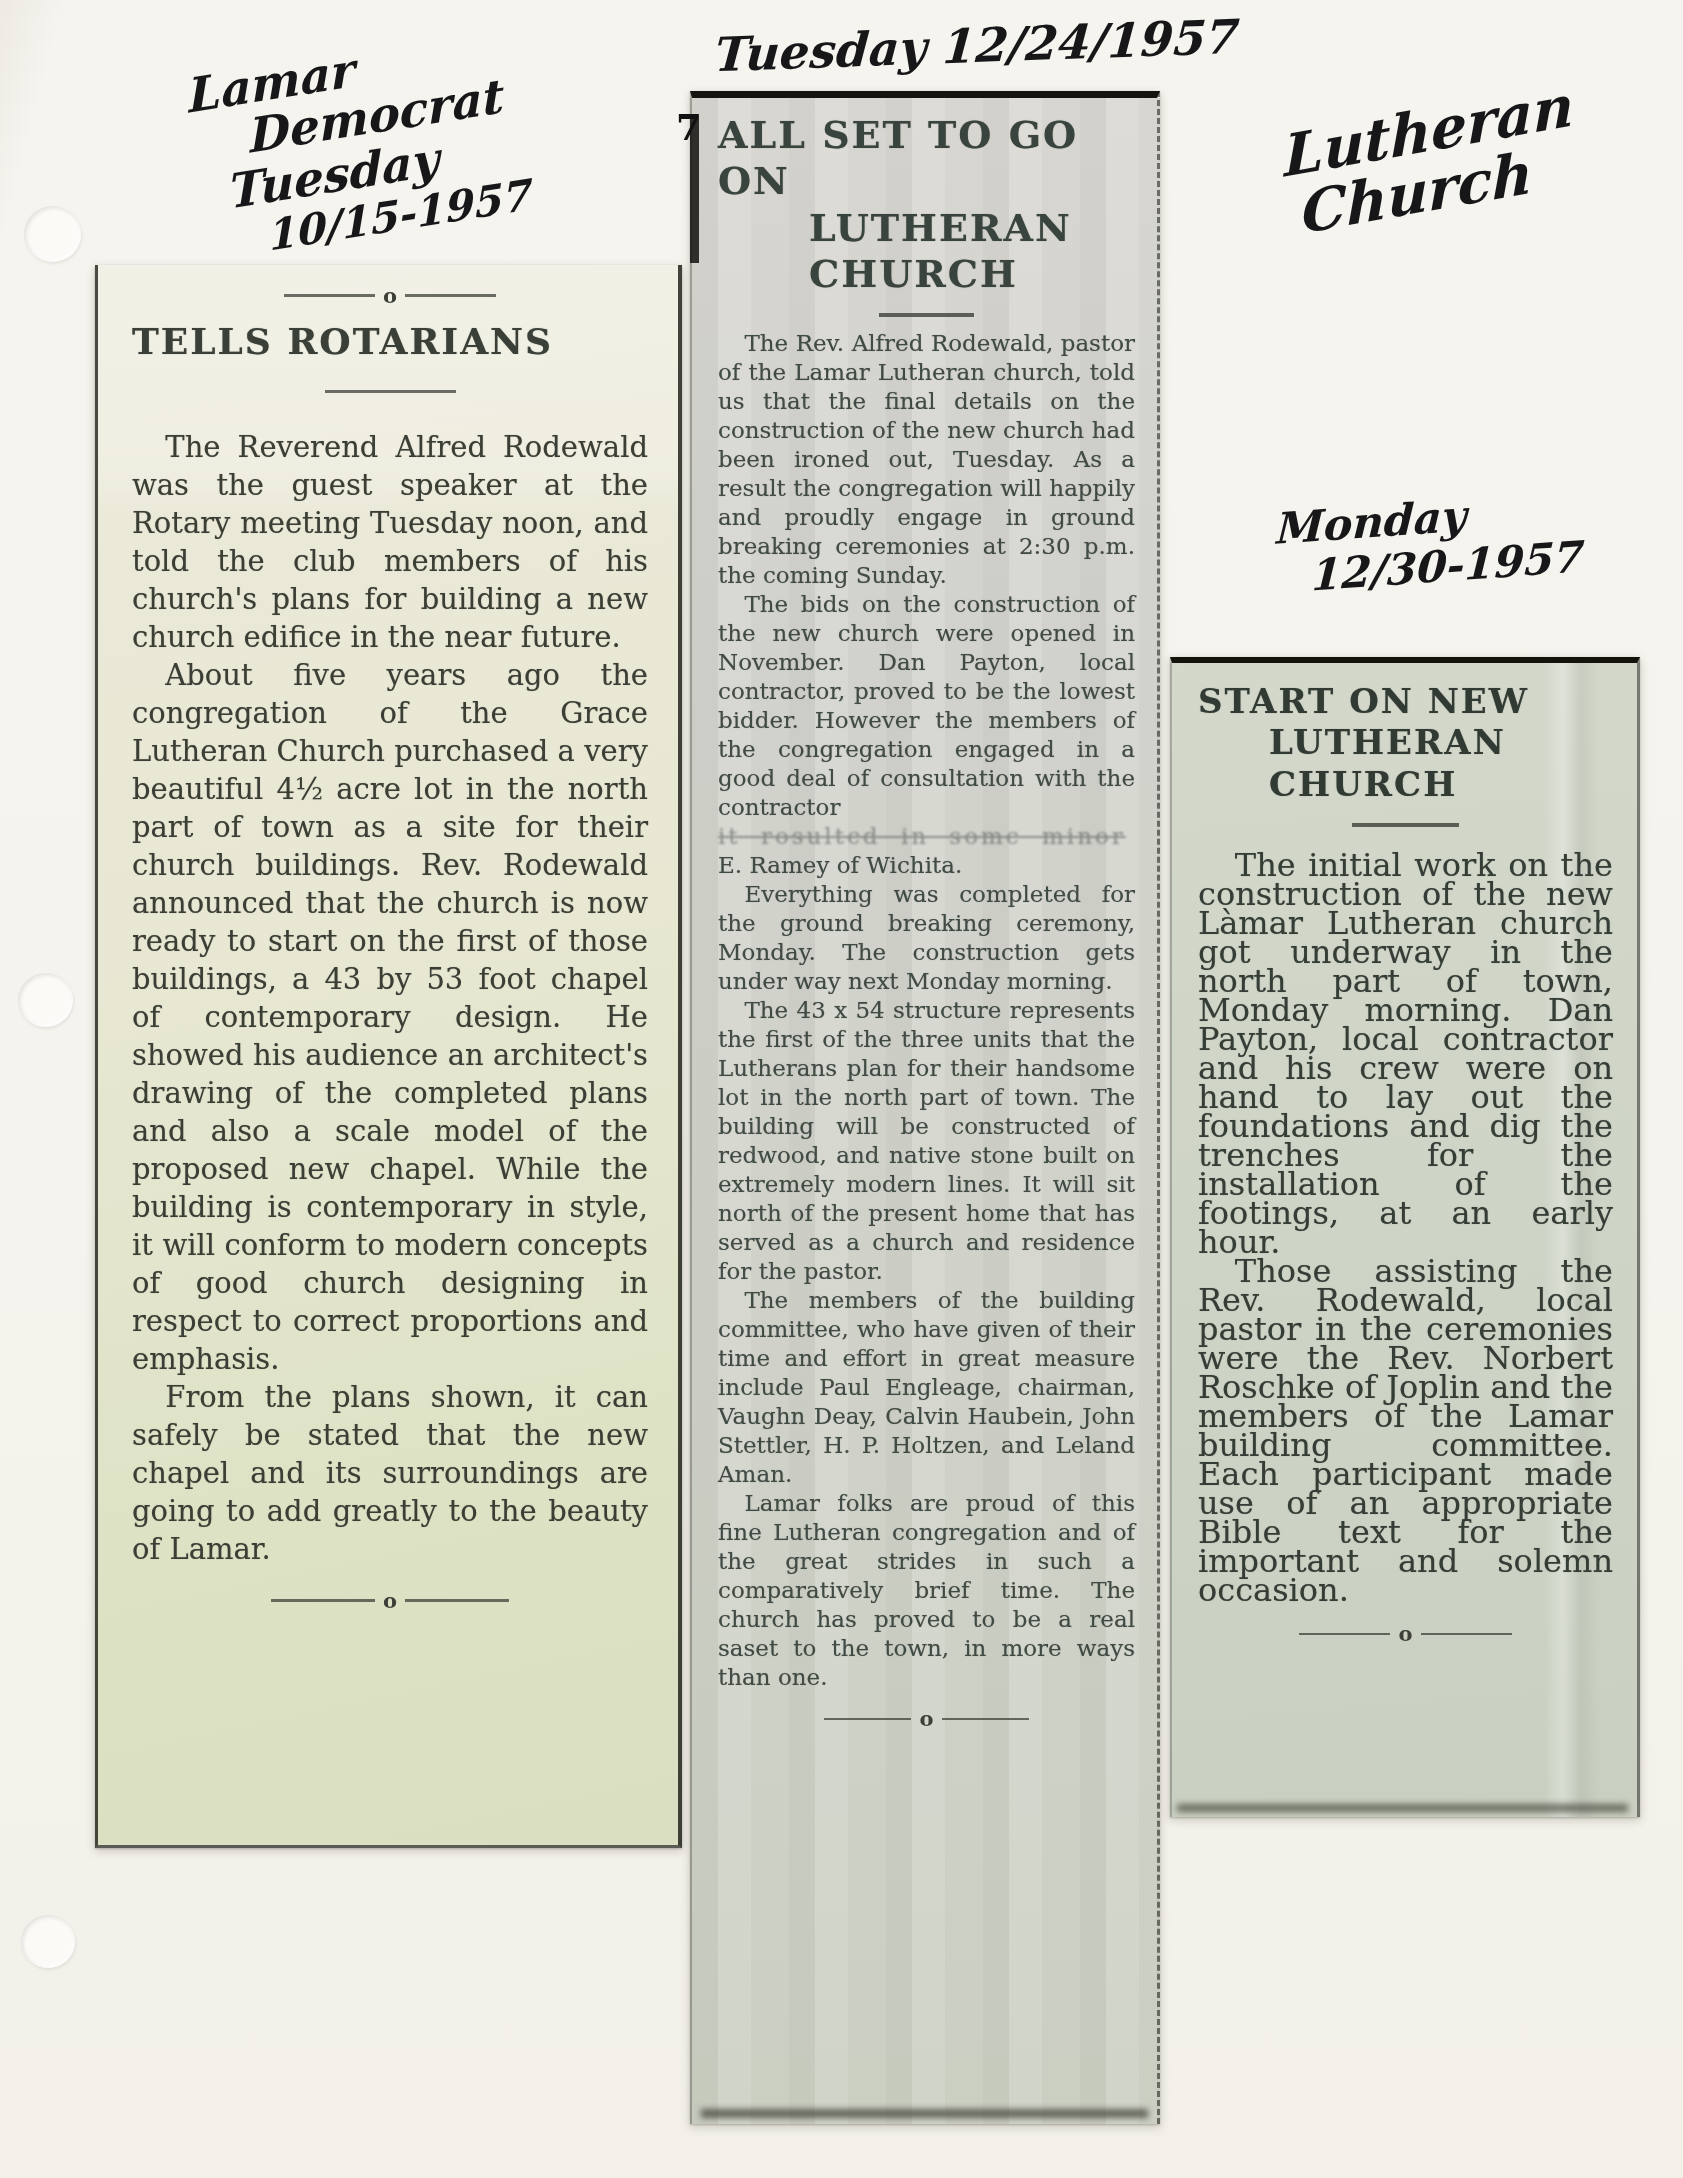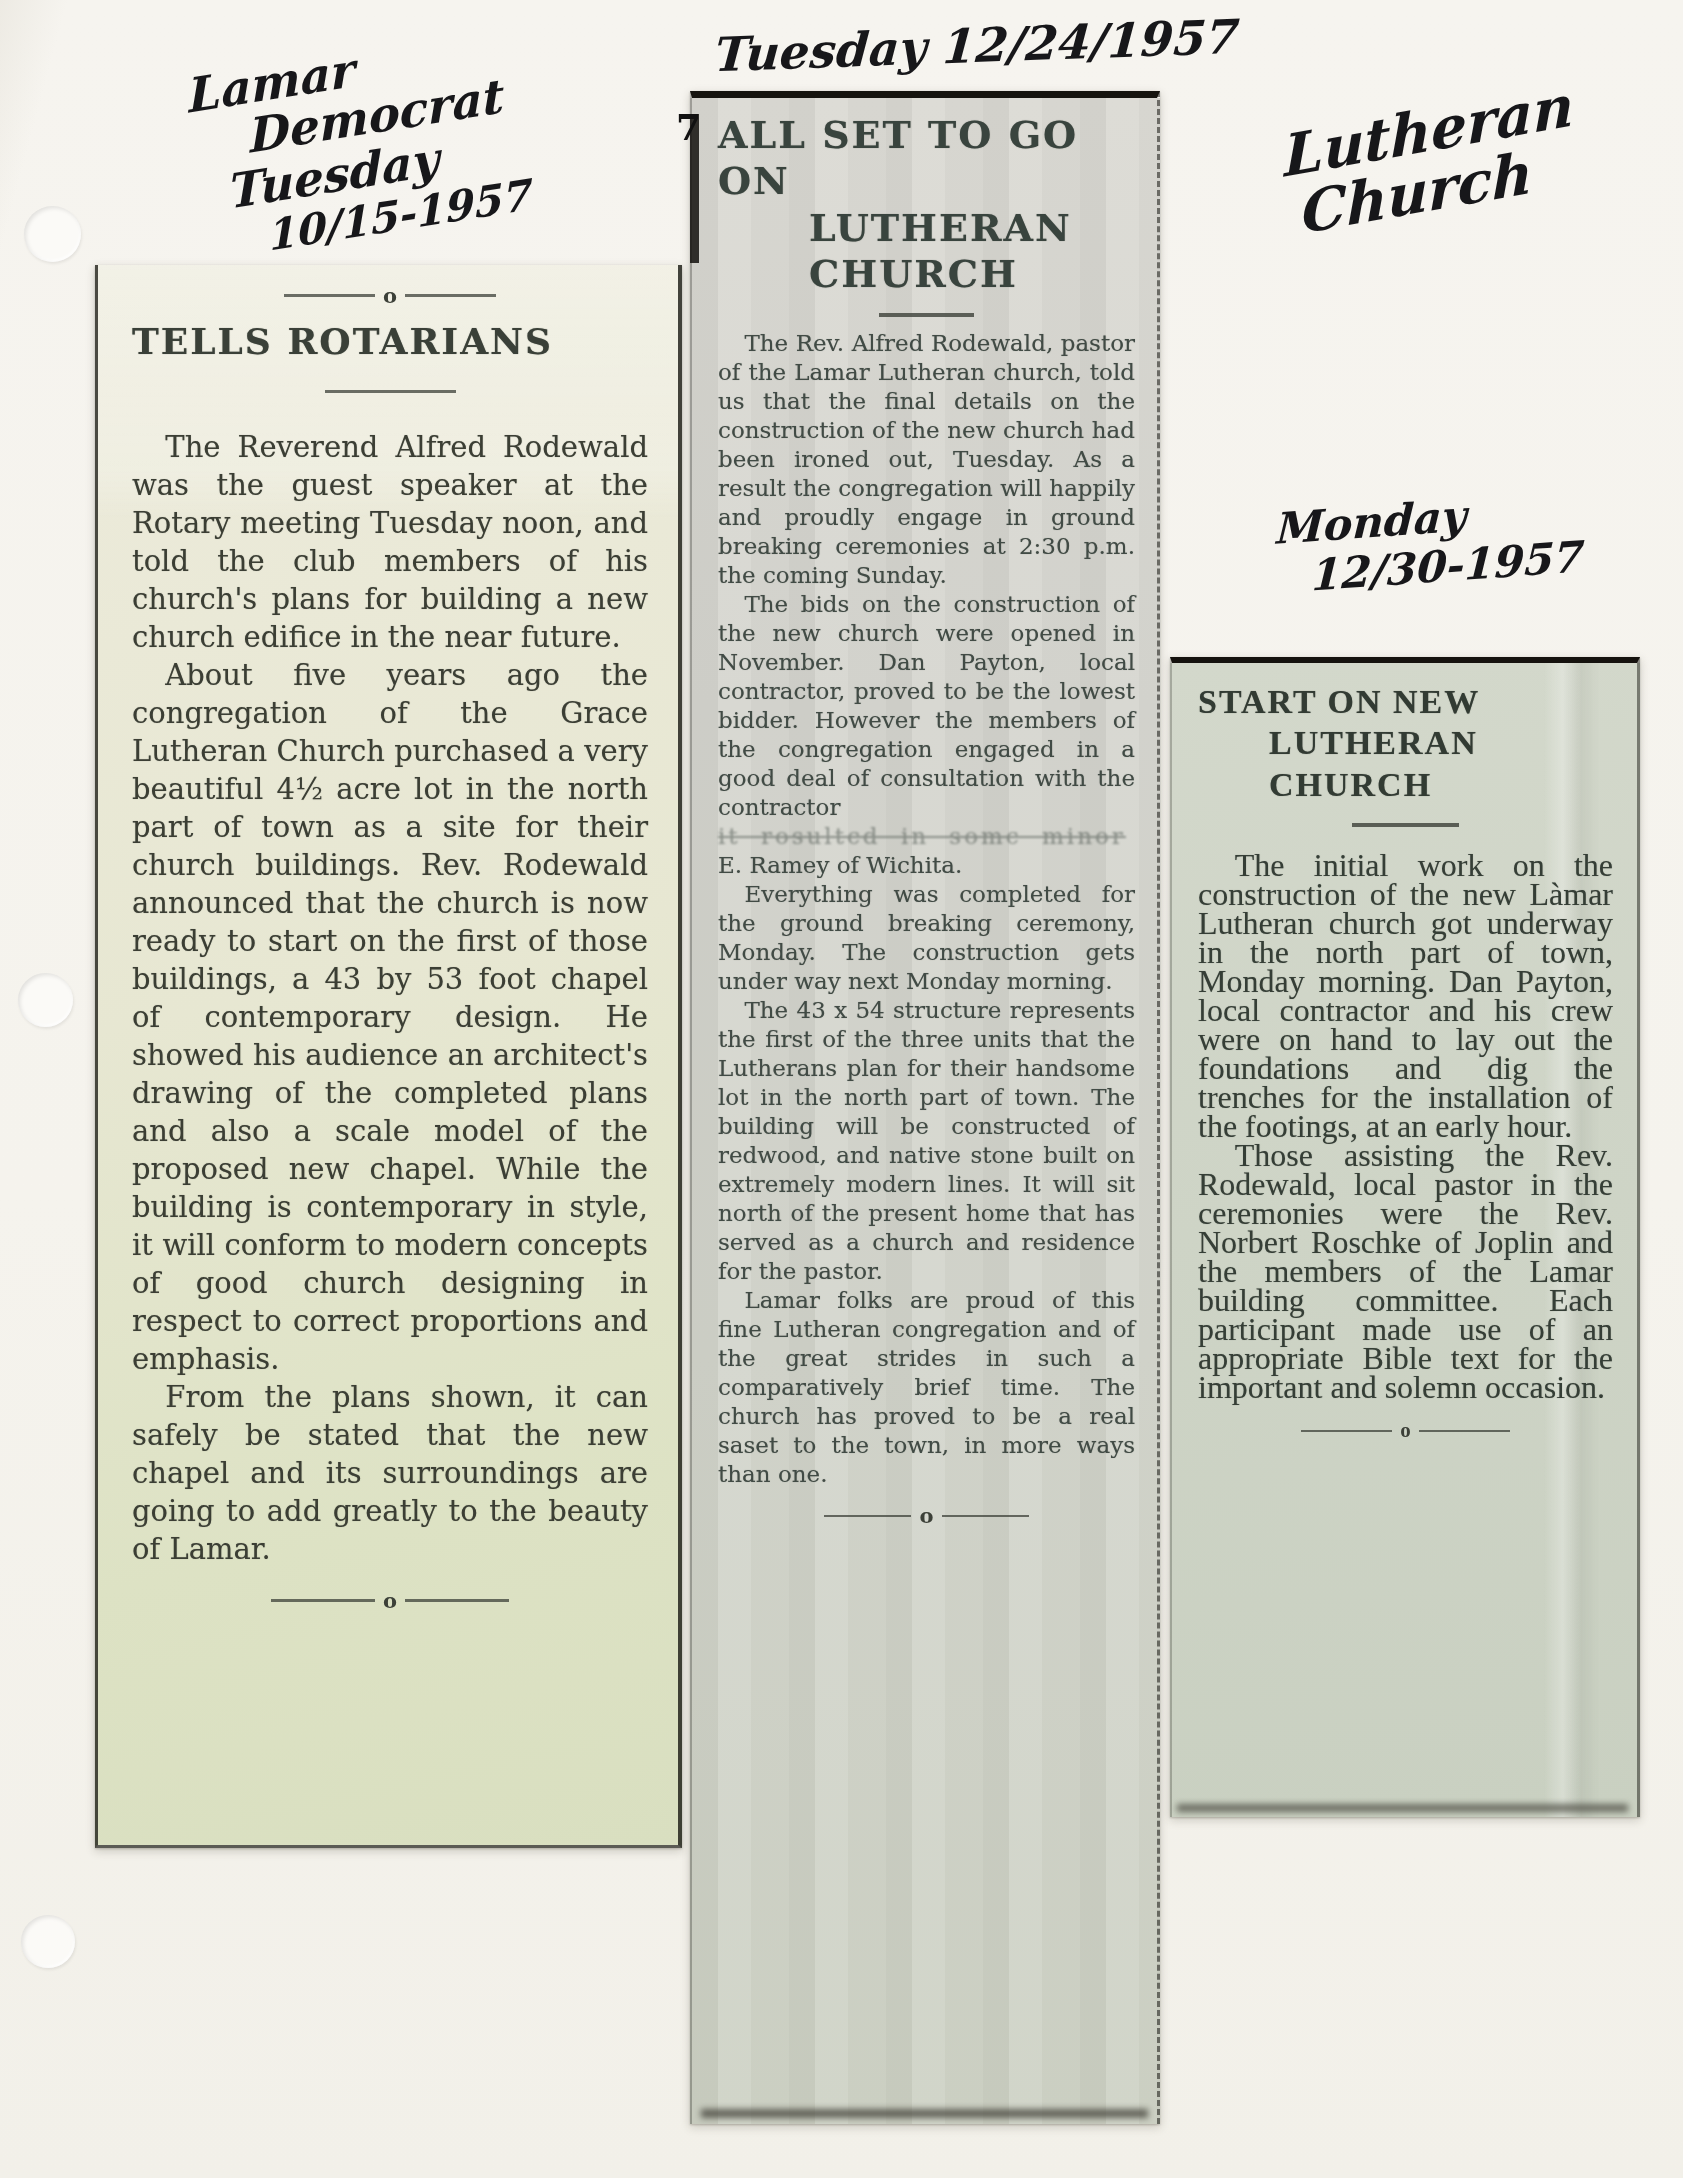--- a/index.html
+++ b/index.html
@@ -113,21 +113,21 @@
   
   #clip-right{
     left:1170px;top:657px;width:465px;height:1154px;
     background:
       linear-gradient(90deg, rgba(0,0,0,0) 80%, rgba(255,255,255,0.28) 84%, rgba(0,0,0,0.05) 88%, rgba(0,0,0,0) 92%),
       linear-gradient(175deg,#d3d8cb 0%,#ced4c6 48%,#c9d0c1 100%);
     border-top:6px solid #15120e;
     border-right:3px solid rgba(30,30,24,0.5);
     border-left:2px solid rgba(30,30,24,0.25);
   }
-  #clip-right .inner{padding:18px 24px 0 26px;font-family:Liberation Serif, serif;}
+  #clip-right .inner{padding:18px 24px 0 26px;}
   #clip-right .headline{font-size:34px;color:#323b33;}
   #clip-right .headline .h2{margin-left:71px;}
   #clip-right .hdivider{width:107px;margin-top:18px;}
   #clip-right .body-copy{margin-top:24px;font-size:32px;line-height:29px;color:#353e36;}
   #clip-right .orn-bottom{margin-top:18px;}
   #clip-right .orn-bottom .orn-line{width:91px;height:2px;}
   #clip-right .bottom-smudge{position:absolute;left:1%;bottom:5px;width:97%;height:8px;background:#45443b;filter:blur(3px);opacity:0.7;}
 </style>
 </head>
 <body>
@@ -192,20 +192,21 @@
         <span class="h2">LUTHERAN CHURCH</span>
       </div>
       <div class="hrule hdivider"></div>
       <div class="body-copy">
         <p>The Rev. Alfred Rodewald, pastor of the Lamar Lutheran church, told us that the final details on the construction of the new church had been ironed out, Tuesday. As a result the congregation will happily and proudly engage in ground breaking ceremonies at 2:30 p.m. the coming Sunday.</p>
         <p>The bids on the construction of the new church were opened in November. Dan Payton, local contractor, proved to be the lowest bidder. However the members of the congregation engaged in a good deal of consultation with the contractor</p>
         <p class="strip">it rosultcd in somc minor</p>
         <p class="no-indent">E. Ramey of Wichita.</p>
         <p>Everything was completed for the ground breaking ceremony, Monday. The construction gets under way next Monday morning.</p>
         <p>The 43 x 54 structure represents the first of the three units that the Lutherans plan for their handsome lot in the north part of town. The building will be constructed of redwood, and native stone built on extremely modern lines. It will sit north of the present home that has served as a church and residence for the pastor.</p>
+        <p>The members of the building committee, who have given of their time and effort in great measure include Paul Engleage, chairman, Vaughn Deay, Calvin Haubein, John Stettler, H. P. Holtzen, and Leland Aman.</p>
         <p>Lamar folks are proud of this fine Lutheran congregation and of the great strides in such a comparatively brief time. The church has proved to be a real saset to the town, in more ways than one.</p>
       </div>
       <div class="orn orn-bottom">
         <span class="orn-line"></span>
         <span class="orn-o">o</span>
         <span class="orn-line"></span>
       </div>
       <div class="bottom-smudge"></div>
     </div>
   </div>

